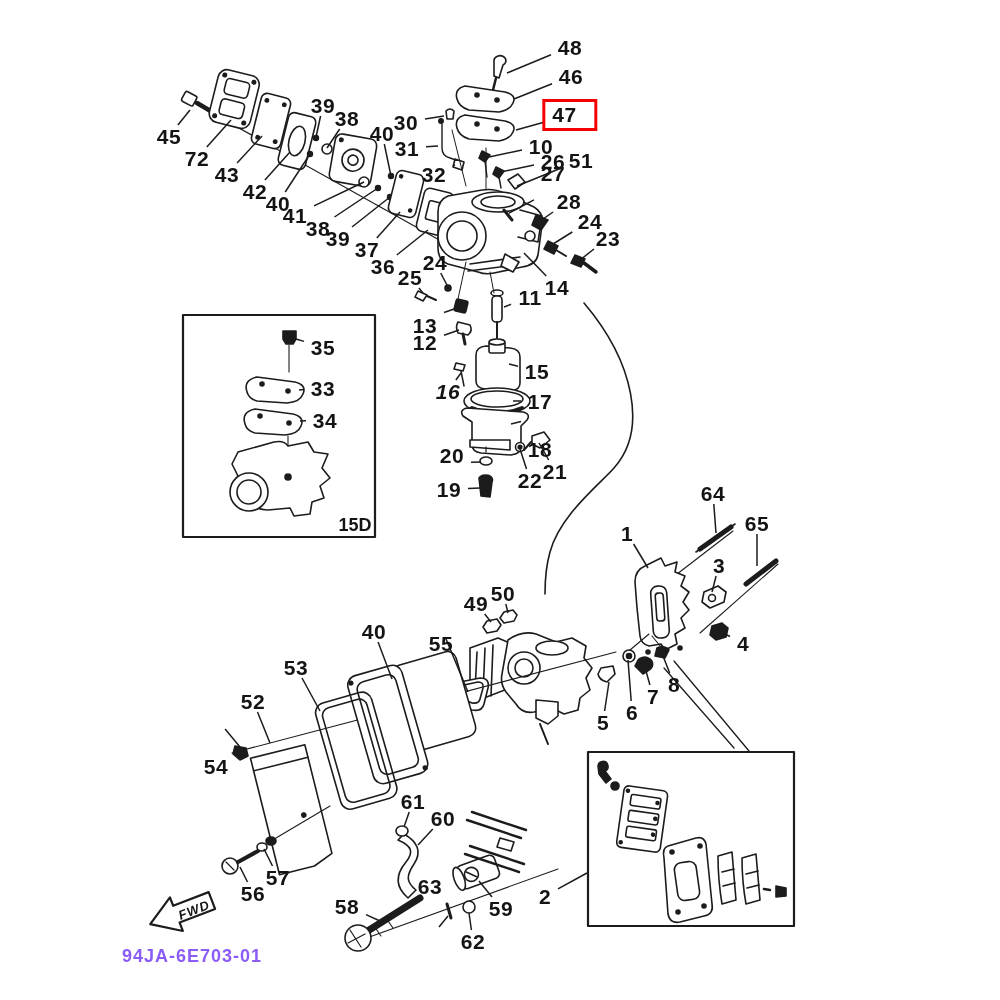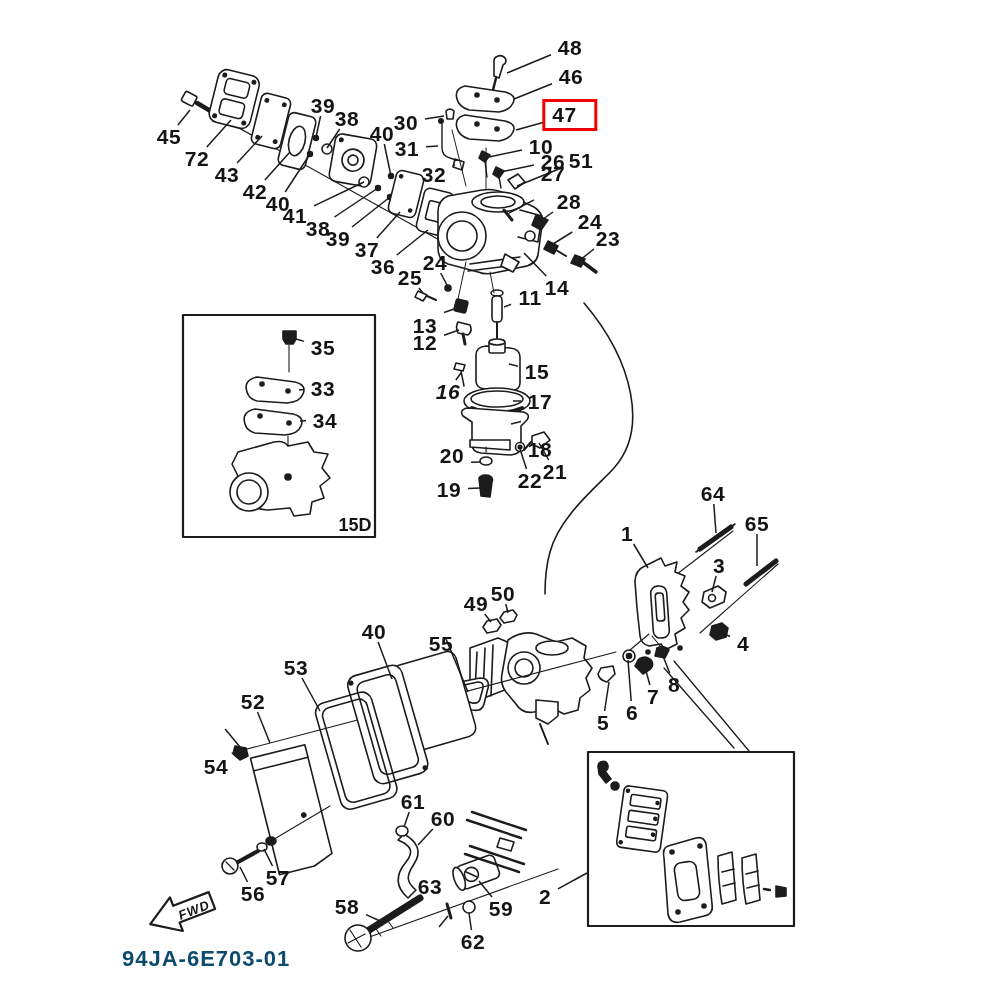--- a/index.html
+++ b/index.html
@@ -9,22 +9,22 @@
   svg.layer{position:absolute;left:0;top:0;}
   #label-layer{position:absolute;inset:0;}
   .part-label{position:absolute;transform:translate(-50%,-50%);
       font-weight:700;font-size:21px;line-height:1;color:var(--label,#141414);
       letter-spacing:0.5px;white-space:nowrap;cursor:pointer;}
   .part-label.hl{border:3px solid var(--hl,#f40000);padding:2px 18px 3px 7px;}
   .inset-tag{position:absolute;transform:translate(-50%,-50%);
       font-weight:700;font-size:18px;color:#141414;}
   .fwd-arrow-text{position:absolute;transform:translate(-50%,-50%) rotate(-21deg);
       font-weight:700;font-style:italic;font-size:13px;letter-spacing:1px;color:#141414;}
-  .drawing-code{position:absolute;left:122px;top:946px;font-weight:700;font-size:22px;
-      letter-spacing:1px;color:#0c4a6e;}
+  .drawing-code{position:absolute;left:122px;top:946px;font-weight:700;font-size:18px;
+      letter-spacing:1px;color:#8b5cf6;}
 </style>
 </head>
 <body>
 
 <div id="stage">
 
   <svg class="layer" width="1000" height="1000" viewBox="0 0 1000 1000">
     <g stroke="#1c1c1c" stroke-width="1.6" fill="none" stroke-linecap="round" stroke-linejoin="round">
 
       <line x1="196" y1="104" x2="468" y2="256" stroke-width="1.2"></line>

